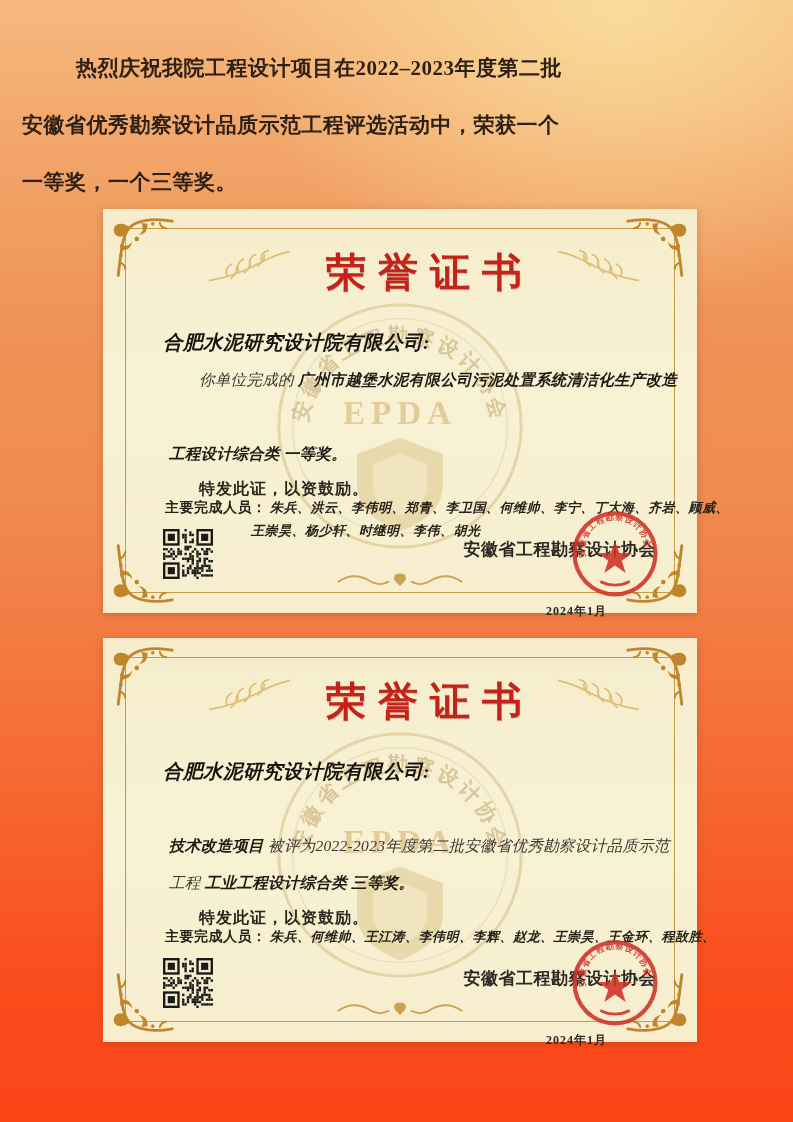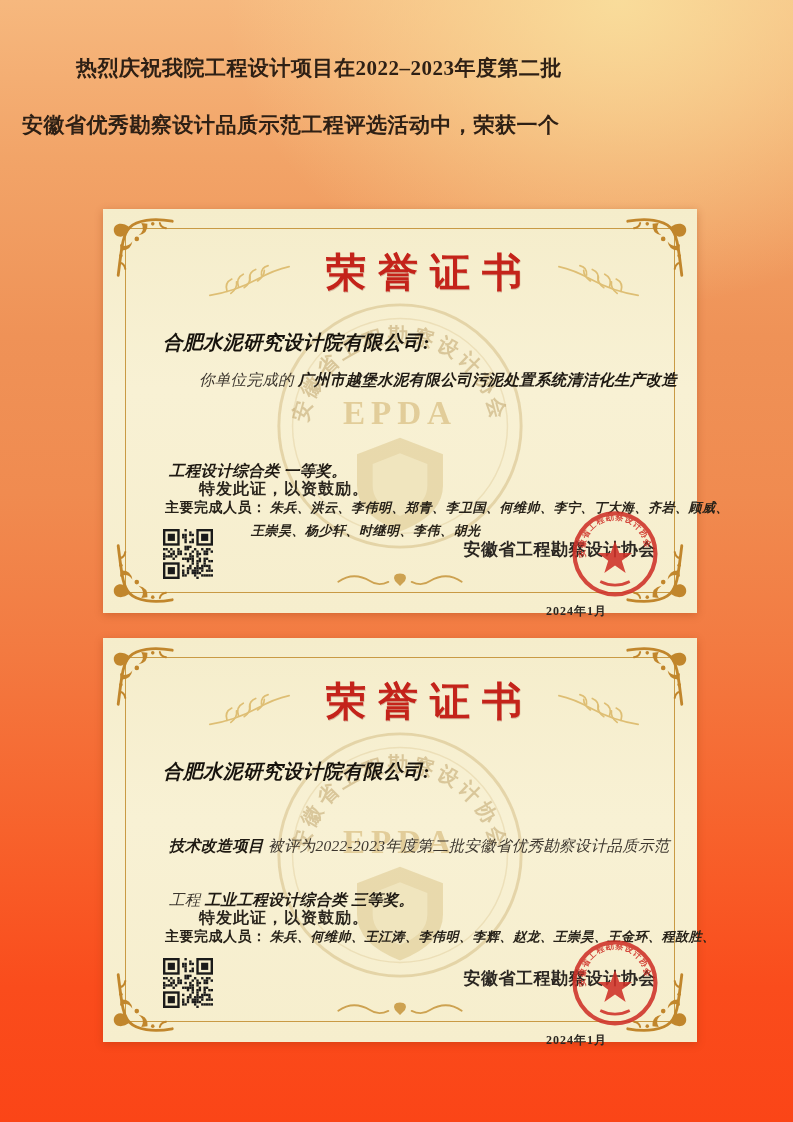--- a/index.html
+++ b/index.html
@@ -32,21 +32,21 @@
     position:absolute;top:19px;left:22px;right:22px;bottom:20px;
     border:1.6px solid #c99a44;
   }
   .corner{position:absolute;width:62px;height:62px;}
   .corner.tl{top:6px;left:9px;}
   .corner.tr{top:6px;right:9px;transform:scaleX(-1);}
   .corner.bl{bottom:7px;left:9px;transform:scaleY(-1);}
   .corner.br{bottom:7px;right:9px;transform:scale(-1,-1);}
   .title-row{
     position:absolute;top:36px;left:0;right:0;
-    display:flex;align-items:flex-end;justify-content:center;gap:22px;padding-left:48px;
+    display:flex;align-items:flex-start;justify-content:center;gap:22px;padding-left:48px;
   }
   .cert-title{
     color:#c4231a;font-size:40px;font-weight:800;letter-spacing:12px;
     padding-left:12px; 
     text-shadow:0.5px 0.5px 0 rgba(120,20,10,0.25);
     white-space:nowrap;
   }
   .wheat{width:86px;height:40px;opacity:.8;flex:none;}
   .wheat.right{transform:scaleX(-1);}
   .watermark{
@@ -58,21 +58,21 @@
     font-size:19.5px;font-weight:700;font-style:italic;color:#17130d;
     letter-spacing:0.5px;white-space:nowrap;
   }
   .bodyline{
     position:absolute;left:66px;right:36px;
     font-size:15.5px;color:#3c362e;white-space:nowrap;letter-spacing:0.3px;font-style:italic;
   }
   .bodyline .seg-b{font-weight:700;color:#1f1a13;}
   .l1{top:161px;padding-left:30px;}
   .l2{top:198px;}
-  .l3{top:235px;margin-top:17px;}
+  .l3{top:235px;}
   .closing{
     position:absolute;top:270px;left:96px;
     font-size:16px;font-weight:700;color:#2a251d;letter-spacing:1px;
   }
   .members{
     position:absolute;top:290px;left:62px;right:30px;
     font-size:14px;color:#272219;white-space:nowrap;
   }
   .members-label{font-weight:700;letter-spacing:0.5px;}
   .members-names{font-style:italic;font-weight:700;font-size:13px;letter-spacing:0.5px;}
@@ -159,20 +159,21 @@
       <path d="M130,158 l28,11 v22 q0,20 -28,31 q-28,-11 -28,-31 v-22 z" fill="rgba(246,238,205,0.55)"></path>
     </symbol>
   </defs>
 </svg>
 
 <div class="page">
 
   <div class="header">
     <div class="hline indent">热烈庆祝我院工程设计项目在2022–2023年度第二批</div>
     <div class="hline">安徽省优秀勘察设计品质示范工程评选活动中，荣获一个</div>
+    <div class="hline">一等奖，一个三等奖。</div>
   </div>
 
   <section class="cert cert-1">
     <svg class="watermark">
         <use href="#watermark-emblem"></use>
       </svg>
     <div class="border-line"></div>
     <svg class="corner tl">
         <use href="#corner-orn"></use>
       </svg>

